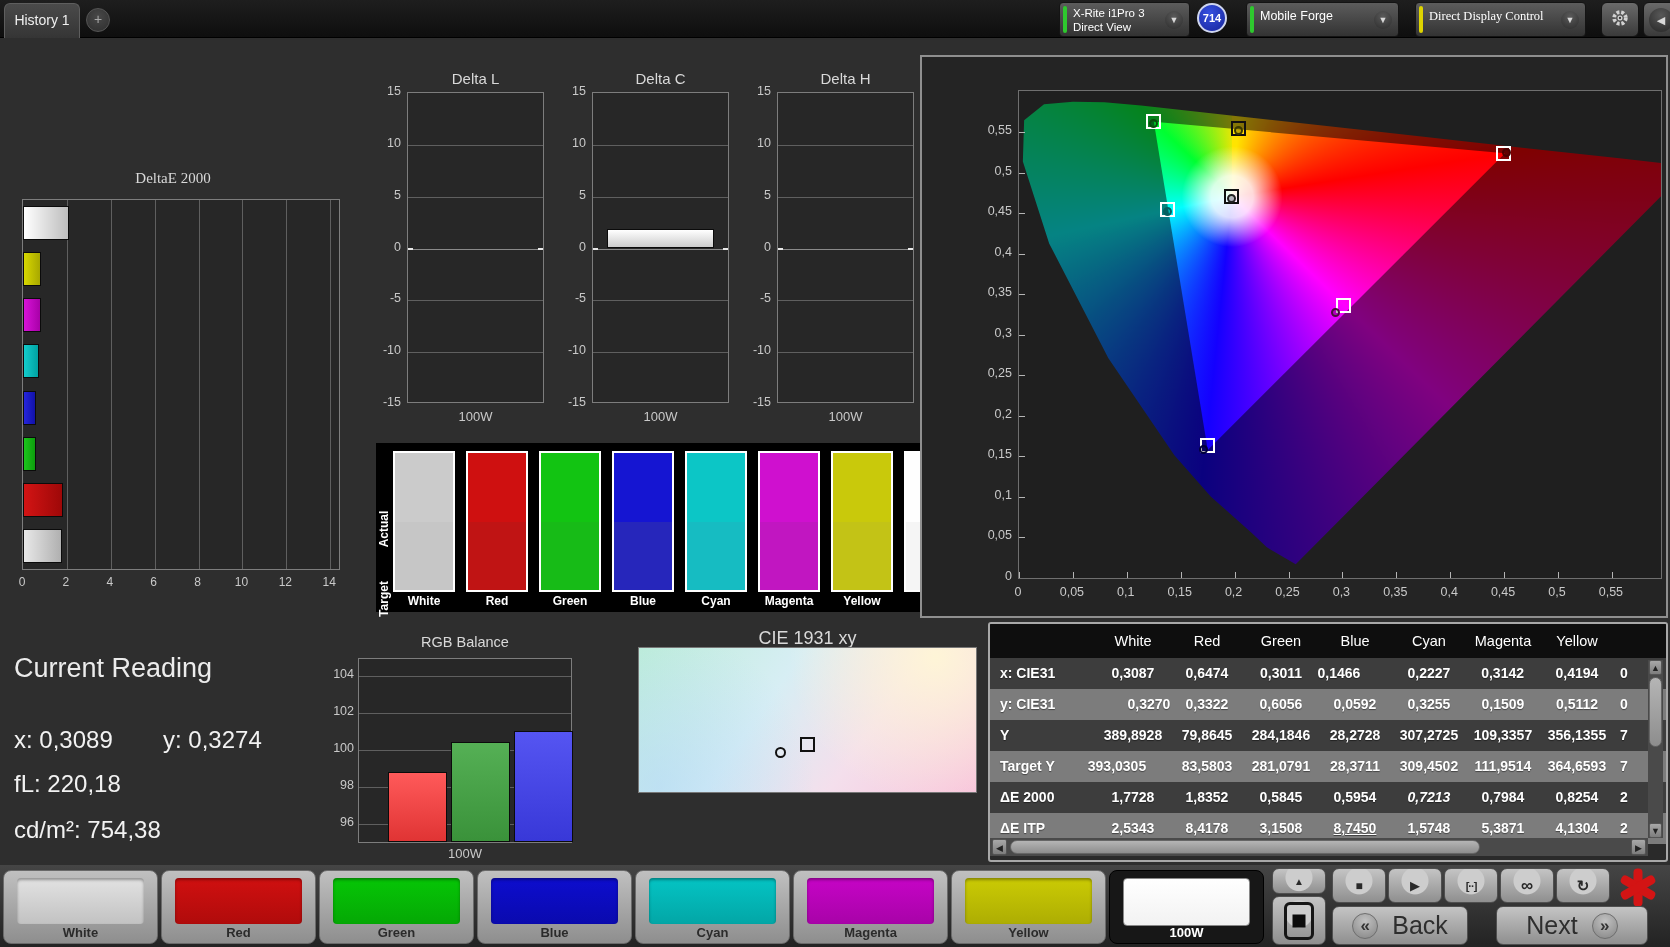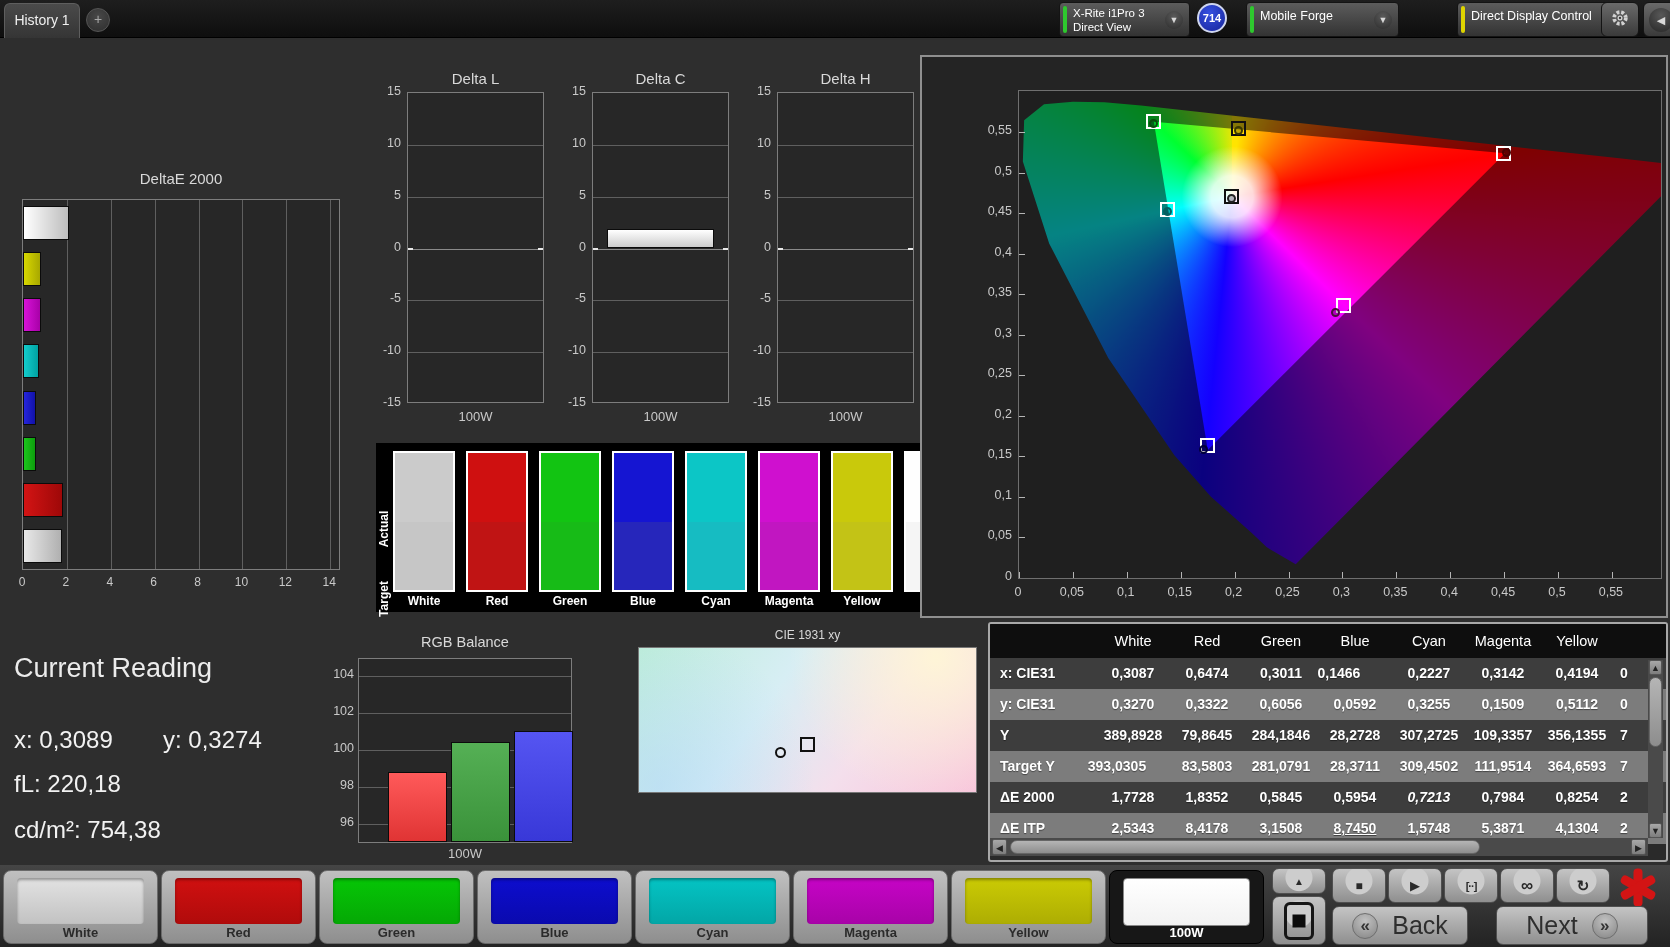--- a/index.html
+++ b/index.html
@@ -116,42 +116,42 @@
       <div class="chev">▼</div>
     </div>
     <div id="badge714">714</div>
 
     <div class="ddbtn" style="left:1246px;width:151px;">
       <div class="ddbar" style="background:#2ec82e;"></div>
       <div class="ddtext single">Mobile Forge</div>
       <div class="chev">▼</div>
     </div>
 
-    <div class="ddbtn" style="left:1457px;width:169px;">
+    <div class="ddbtn" style="left:1415px;width:169px;font-family:Liberation Serif, serif;">
       <div class="ddbar" style="background:#ded400;"></div>
       <div class="ddtext single">Direct Display Control</div>
       <div class="chev">▼</div>
     </div>
 
     <div class="sqbtn" style="left:1601px;width:36px;">
       <span style="position:absolute;left:50%;top:50%;transform:translate(-50%,-50%);">
         <svg width="20" height="20" viewBox="0 0 24 24">
           <circle cx="12" cy="12" r="7" fill="none" stroke="#d2d2d2" stroke-width="4.5" stroke-dasharray="3.4 2.2"></circle>
           <circle cx="12" cy="12" r="3" fill="#d2d2d2"></circle>
           <circle cx="12" cy="12" r="1.4" fill="#3a3a3a"></circle>
         </svg>
       </span>
     </div>
     <div class="sqbtn" style="left:1643px;width:34px;">
       <div class="circ">◀</div>
     </div>
   </div>
 
 
-  <div class="chart-title" style="left:22px;top:170px;width:318px;">DeltaE 2000</div>
+  <div class="chart-title" style="left:14px;top:170px;width:318px;font-family:Liberation Serif, serif;">DeltaE 2000</div>
   <div class="plot" id="deltae-plot" style="left:22px;top:199px;width:318px;height:371px;">
       <div class="gridv" style="left: 43.8889px;"></div>
       <div class="gridv" style="left: 87.7778px;"></div>
       <div class="gridv" style="left: 131.667px;"></div>
       <div class="gridv" style="left: 175.556px;"></div>
       <div class="gridv" style="left: 219.444px;"></div>
       <div class="gridv" style="left: 263.333px;"></div>
       <div class="gridv" style="left: 307.222px;"></div>
       <div class="hbar" style="left: 0px; top: 6px; height: 34px; width: 46.0833px; background: linear-gradient(90deg, rgb(255, 255, 255), rgb(189, 189, 189));"></div>
       <div class="hbar" style="left: 0px; top: 52.125px; height: 34px; width: 18.1129px; background: linear-gradient(90deg, rgb(216, 216, 0), rgb(168, 168, 0));"></div>
@@ -376,21 +376,21 @@
     </div>
   <div id="rgb-ylabels">
       <div class="ylab" style="left: 326px; top: 666.5px; width: 28px;">104</div>
       <div class="ylab" style="left: 326px; top: 703.5px; width: 28px;">102</div>
       <div class="ylab" style="left: 326px; top: 740.5px; width: 28px;">100</div>
       <div class="ylab" style="left: 326px; top: 777.5px; width: 28px;">98</div>
       <div class="ylab" style="left: 326px; top: 814.5px; width: 28px;">96</div>
     </div>
   <div class="ticklabel" style="left:358px;top:846px;width:214px;font-size:13px;">100W</div>
 
-  <div class="chart-title" style="left:638px;top:628px;width:339px;font-size:12px;">CIE 1931 xy</div>
+  <div class="chart-title" style="left:638px;top:628px;width:339px;font-size:18px;">CIE 1931 xy</div>
   <div id="cie31-plot">
     <div class="marker-frame" id="cie31-square" style="border-color: rgb(17, 17, 17); left: 160.663px; top: 89.124px;"></div>
     <div class="marker-dot" id="cie31-dot" style="background: rgba(255, 255, 255, 0.25); left: 135.703px; top: 99.044px; width: 11px; height: 11px;"></div>
   </div>
 
   <div id="mtable">
     <div class="thead">
         <div class="thcell" style="left: 0px; width: 106px;"></div>
         <div class="thcell" style="left: 106px; width: 74px;">White</div>
         <div class="thcell" style="left: 180px; width: 74px;">Red</div>
@@ -401,27 +401,27 @@
         <div class="thcell" style="left: 550px; width: 74px;">Yellow</div>
       </div>
     <div id="trows">
         <div class="trow" style="top: 34px; background: rgb(61, 61, 61);">
           <div class="tcell tlabel" style="left: 0px; width: 106px;">x: CIE31</div>
           <div class="tcell" style="left: 106px; width: 74px;">0,3087</div>
           <div class="tcell" style="left: 180px; width: 74px;">0,6474</div>
           <div class="tcell" style="left: 254px; width: 74px;">0,3011</div>
           <div class="tcell" style="left: 312px; width: 74px;">0,1466</div>
           <div class="tcell" style="left: 402px; width: 74px;">0,2227</div>
-          <div class="tcell" style="left: 476px; width: 74px;">0,3142</div>
+          <div class="tcell" style="left: 460px; width: 74px; text-align: right;">0,3142</div>
           <div class="tcell" style="left: 550px; width: 74px;">0,4194</div>
           <div class="tcell" style="left: 624px; width: 32px; text-align: left; padding-left: 6px;">0</div>
         </div>
         <div class="trow" style="top: 65px; background: rgb(124, 124, 124);">
           <div class="tcell tlabel" style="left: 0px; width: 106px;">y: CIE31</div>
-          <div class="tcell" style="left: 106px; width: 74px;">0,3270</div>
+          <div class="tcell" style="left: 122px; width: 74px;">0,3270</div>
           <div class="tcell" style="left: 180px; width: 74px;">0,3322</div>
           <div class="tcell" style="left: 254px; width: 74px;">0,6056</div>
           <div class="tcell" style="left: 328px; width: 74px;">0,0592</div>
           <div class="tcell" style="left: 402px; width: 74px;">0,3255</div>
           <div class="tcell" style="left: 476px; width: 74px;">0,1509</div>
           <div class="tcell" style="left: 550px; width: 74px;">0,5112</div>
           <div class="tcell" style="left: 624px; width: 32px; text-align: left; padding-left: 6px;">0</div>
         </div>
         <div class="trow" style="top: 96px; background: rgb(61, 61, 61);">
           <div class="tcell tlabel" style="left: 0px; width: 106px;">Y</div>

